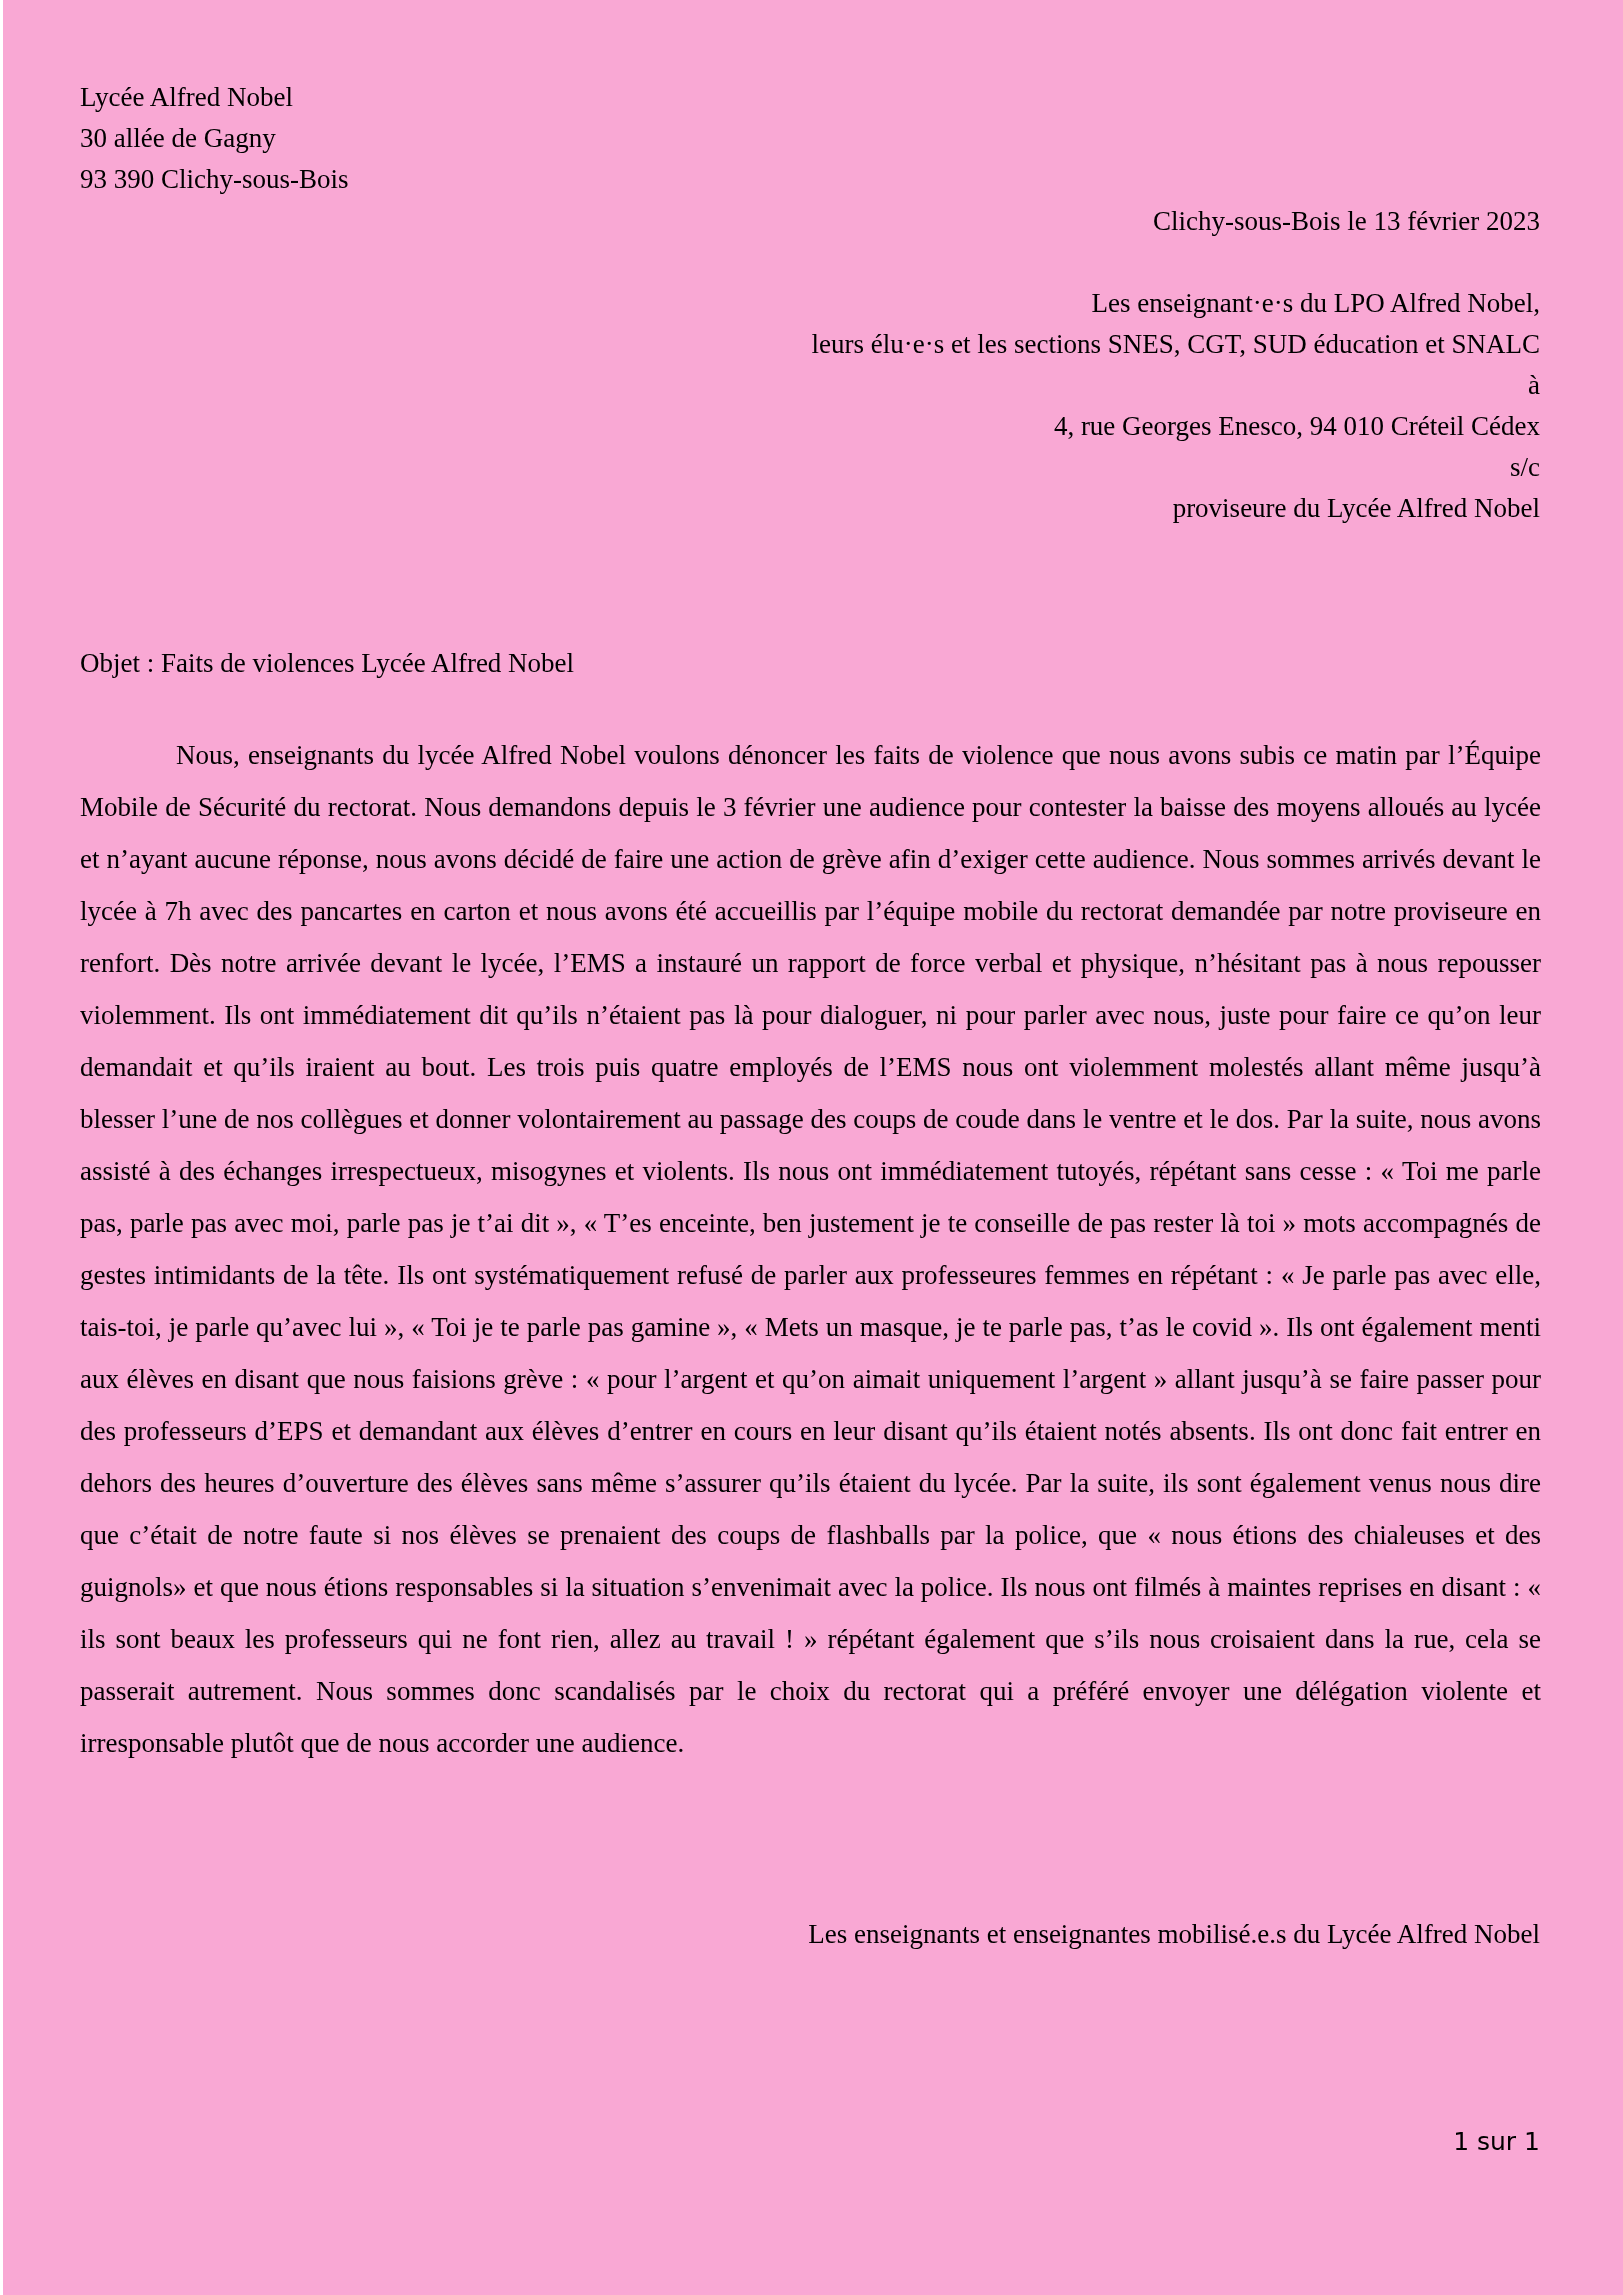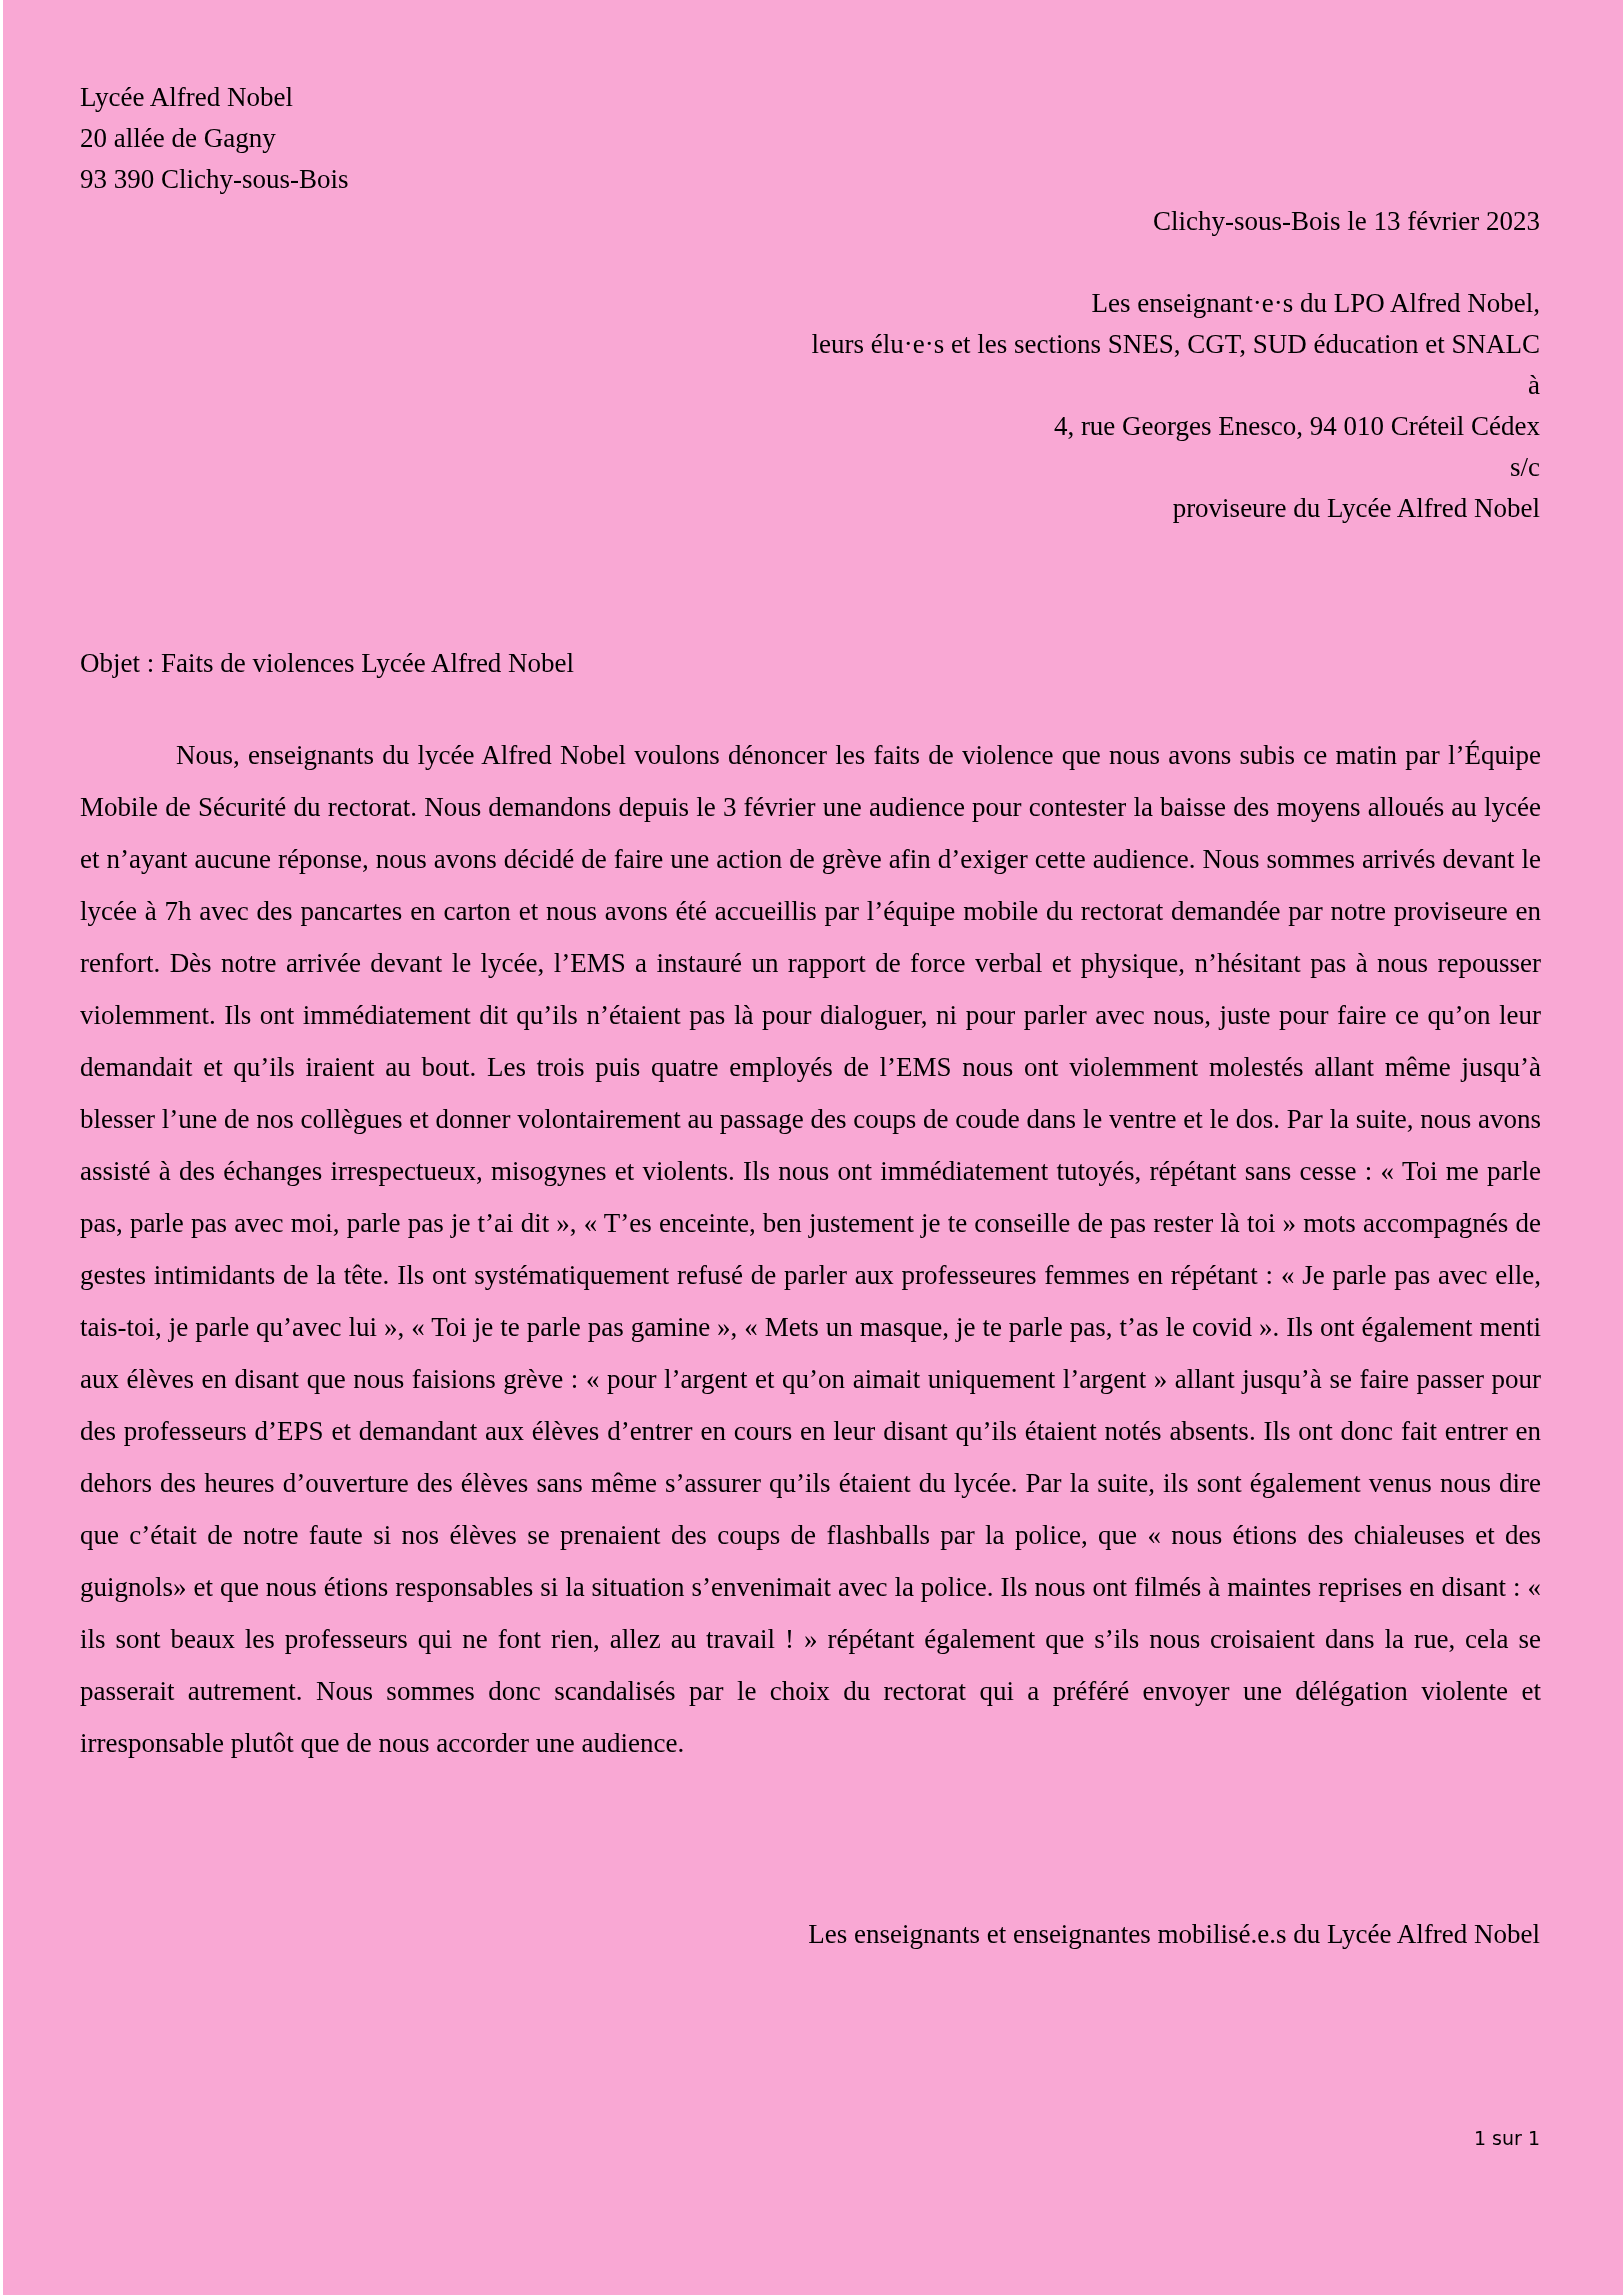--- a/index.html
+++ b/index.html
@@ -19,31 +19,31 @@
   .subject { position: absolute; left: 77px; top: 643px; line-height: 41px; white-space: nowrap; }
   .body-text {
     position: absolute; left: 77px; top: 729px; width: 1461px;
     line-height: 52px; text-align: justify; text-indent: 96px;
     margin: 0;
   }
   .signature { position: absolute; right: 86px; top: 1914px; line-height: 41px; white-space: nowrap; }
   .page-number {
     position: absolute; right: 86px; top: 2127px;
     font-family: "DejaVu Sans", "Liberation Sans", sans-serif;
-    font-size: 19px; white-space: nowrap;
+    font-size: 25px; white-space: nowrap;
   }
 </style>
 </head>
 <body>
 
 <div class="page">
 
   <div class="sender">
     <div>Lycée Alfred Nobel</div>
-    <div>20 allée de Gagny</div>
+    <div>30 allée de Gagny</div>
     <div>93 390 Clichy-sous-Bois</div>
   </div>
 
   <div class="date">Clichy-sous-Bois le 13 février 2023</div>
 
   <div class="recipient">
     <div>Les enseignant·e·s du LPO Alfred Nobel,</div>
     <div>leurs élu·e·s et les sections SNES, CGT, SUD éducation et SNALC</div>
     <div>à</div>
     <div>4, rue Georges Enesco, 94 010 Créteil Cédex</div>

